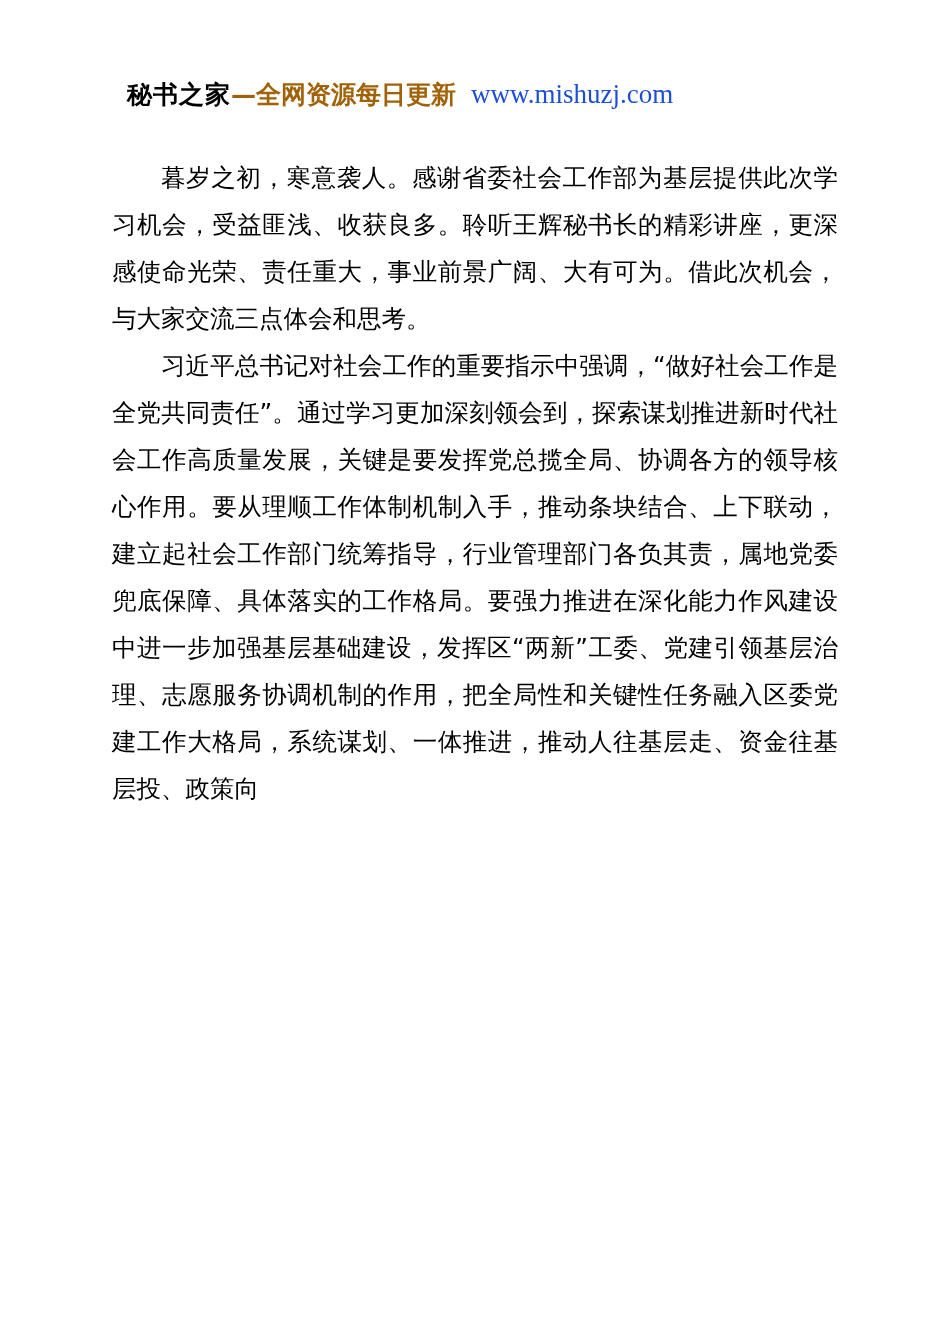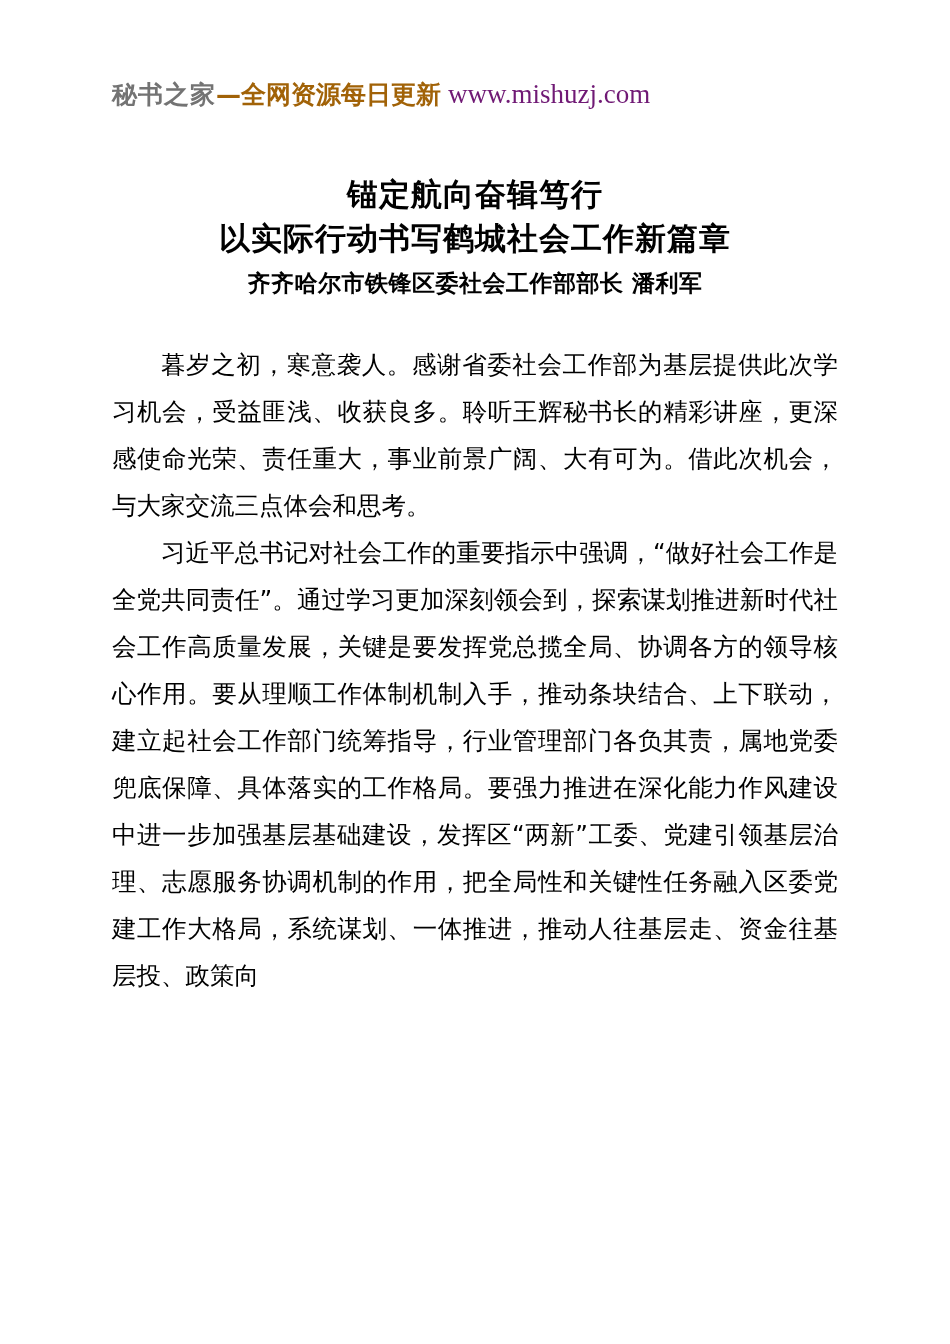--- a/index.html
+++ b/index.html
@@ -24,35 +24,37 @@
   }
   
   .banner {
     margin-top: 78px;
     font-size: 25px;
     line-height: 1.2;
     white-space: nowrap;
     font-weight: bold;
   }
   .banner .brand {
-    color: #737373;
+    color: #000000;
     font-family: Liberation Mono, monospace;
     font-weight: bold;
     letter-spacing: 1px;
+    margin-left: 15px;
   }
   .banner .tagline {
     color: #a16207;
     font-family: "DejaVu Sans", sans-serif;
     font-weight: bold;
   }
   .banner .site {
-    color: #701a75;
+    color: #1d4ed8;
     font-family: "Liberation Serif", serif;
     font-weight: normal;
     font-size: 27px;
+    margin-left: 8px;
   }
   
   .title-block {
     margin-top: 60px;
     text-align: center;
   }
   .doc-title {
     font-family: "DejaVu Sans", sans-serif;
     font-weight: bold;
     font-size: 31px;
@@ -82,24 +84,19 @@
 </style>
 </head>
 <body>
 
 <div class="page">
 
   <div class="banner">
     <span class="brand">秘书之家</span><span class="tagline">—全网资源每日更新</span> <span class="site">www.mishuzj.com</span>
   </div>
 
-  <div class="title-block">
-    <div class="doc-title">锚定航向奋辑笃行</div>
-    <div class="doc-title">以实际行动书写鹤城社会工作新篇章</div>
-    <div class="doc-subtitle">齐齐哈尔市铁锋区委社会工作部部长 潘利军</div>
-  </div>
 
   <div class="body-text">
     <p>暮岁之初，寒意袭人。感谢省委社会工作部为基层提供此次学习机会，受益匪浅、收获良多。聆听王辉秘书长的精彩讲座，更深感使命光荣、责任重大，事业前景广阔、大有可为。借此次机会，与大家交流三点体会和思考。</p>
     <p>习近平总书记对社会工作的重要指示中强调，“做好社会工作是全党共同责任”。通过学习更加深刻领会到，探索谋划推进新时代社会工作高质量发展，关键是要发挥党总揽全局、协调各方的领导核心作用。要从理顺工作体制机制入手，推动条块结合、上下联动，建立起社会工作部门统筹指导，行业管理部门各负其责，属地党委兜底保障、具体落实的工作格局。要强力推进在深化能力作风建设中进一步加强基层基础建设，发挥区“两新”工委、党建引领基层治理、志愿服务协调机制的作用，把全局性和关键性任务融入区委党建工作大格局，系统谋划、一体推进，推动人往基层走、资金往基层投、政策向</p>
   </div>
 
 </div>
 
 </body></html>

